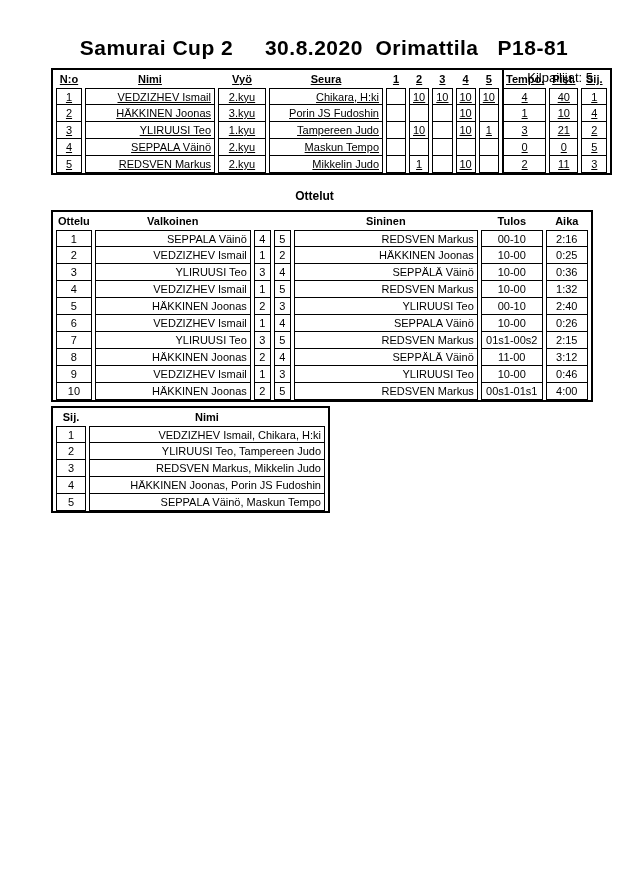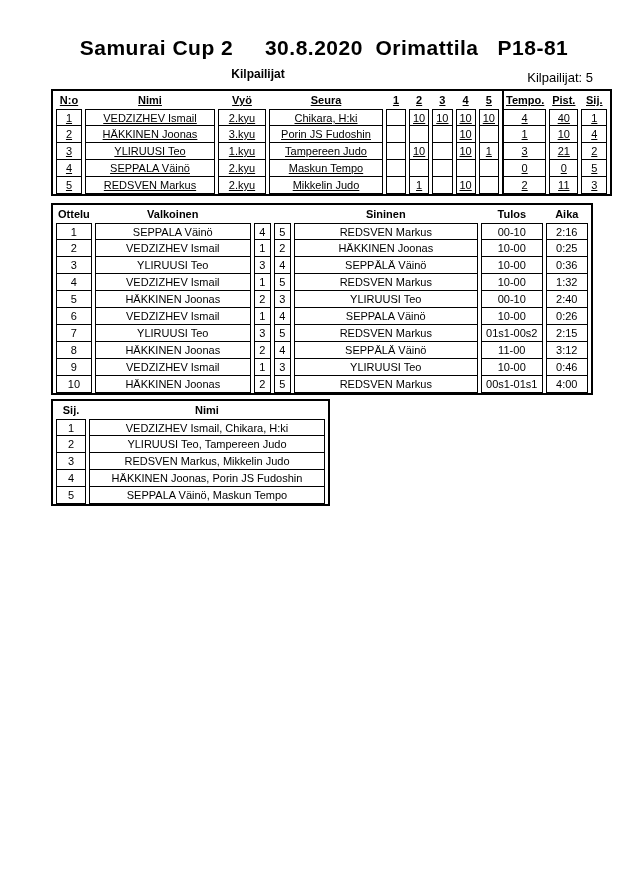--- a/index.html
+++ b/index.html
@@ -64,21 +64,21 @@
   td {
     border: 1px solid #000;
     border-top: none;
     height: 17px;
     padding: 0 3px;
     white-space: nowrap;
     overflow: hidden;
   }
   tr.first-row td { border-top: 1px solid #000; }
 
-  .al-l { text-align: center; }
+  .al-l { text-align: right; }
   .al-c { text-align: center; }
 
   
   .k-no    { width: 26px; }
   .k-nimi  { width: 130px; }
   .k-vyo   { width: 48px; }
   .k-seura { width: 114px; }
   .k-r     { width: 20px; }
   .k-voit  { width: 30px; }
   .k-pist  { width: 29px; }
@@ -101,21 +101,20 @@
 </style>
 </head>
 <body>
 
 <div class="page">
 
   <div class="title">Samurai Cup 2     30.8.2020  Orimattila   P18-81</div>
 
   <div class="count-label">Kilpailijat: 5</div>
 
-  <div class="section-heading heading-kilpailijat">Kilpailijat</div>
 
   <div class="tblwrap wrap-kilpailijat">
     <table>
       <thead>
         <tr>
           <th class="k-no">N:o</th>
           <th class="k-nimi">Nimi</th>
           <th class="k-vyo">Vyö</th>
           <th class="k-seura">Seura</th>
           <th class="k-r">1</th>
@@ -196,20 +195,21 @@
             <td class="k-r al-c">10</td>
             <td class="k-r al-c"></td>
             <td class="k-voit al-c vdiv">2</td>
             <td class="k-pist al-c">11</td>
             <td class="k-sij al-c">3</td>
           </tr>
         </tbody>
     </table>
   </div>
 
+  <div class="section-heading heading-ottelut">Ottelut</div>
 
   <div class="tblwrap wrap-ottelut">
     <table>
       <thead>
         <tr>
           <th class="o-no o-head-no">Ottelu</th>
           <th class="o-valk">Valkoinen</th>
           <th class="o-n"></th>
           <th class="o-n"></th>
           <th class="o-sin">Sininen</th>

